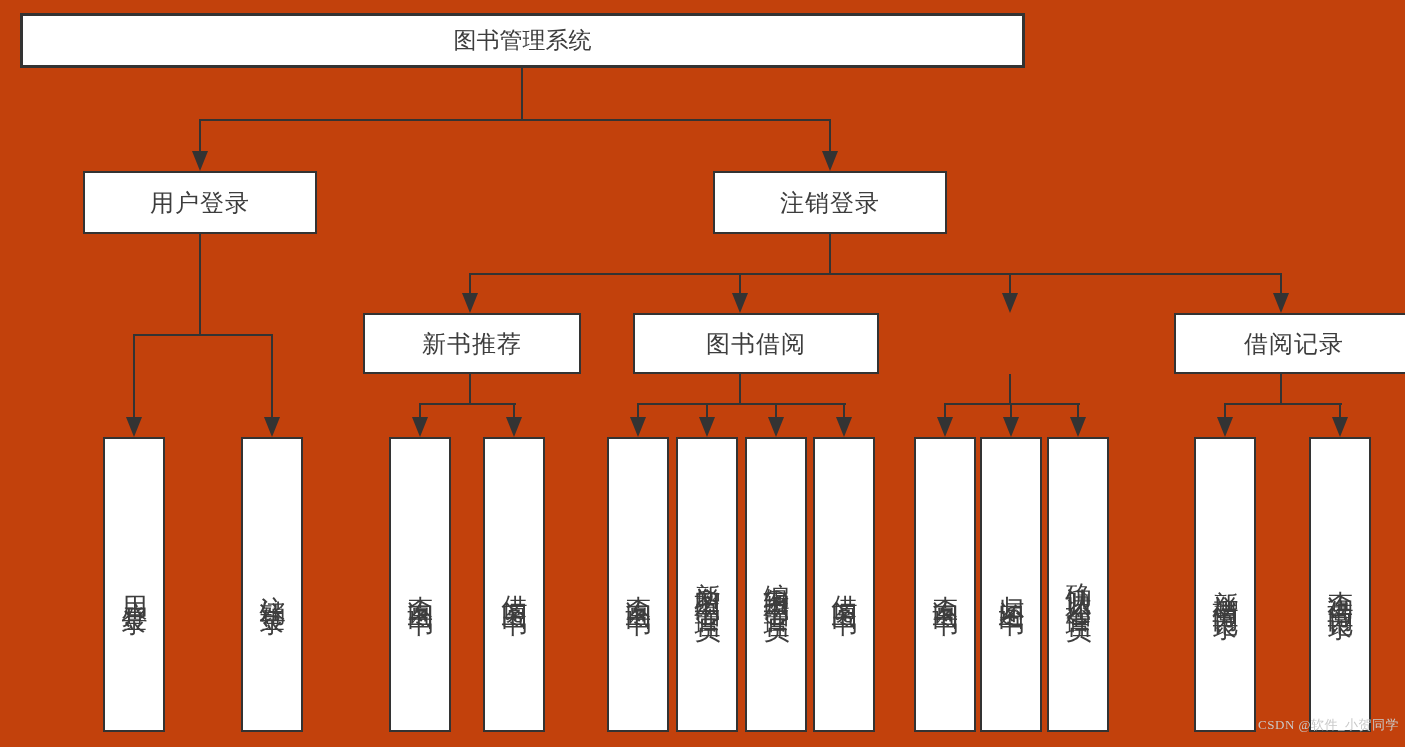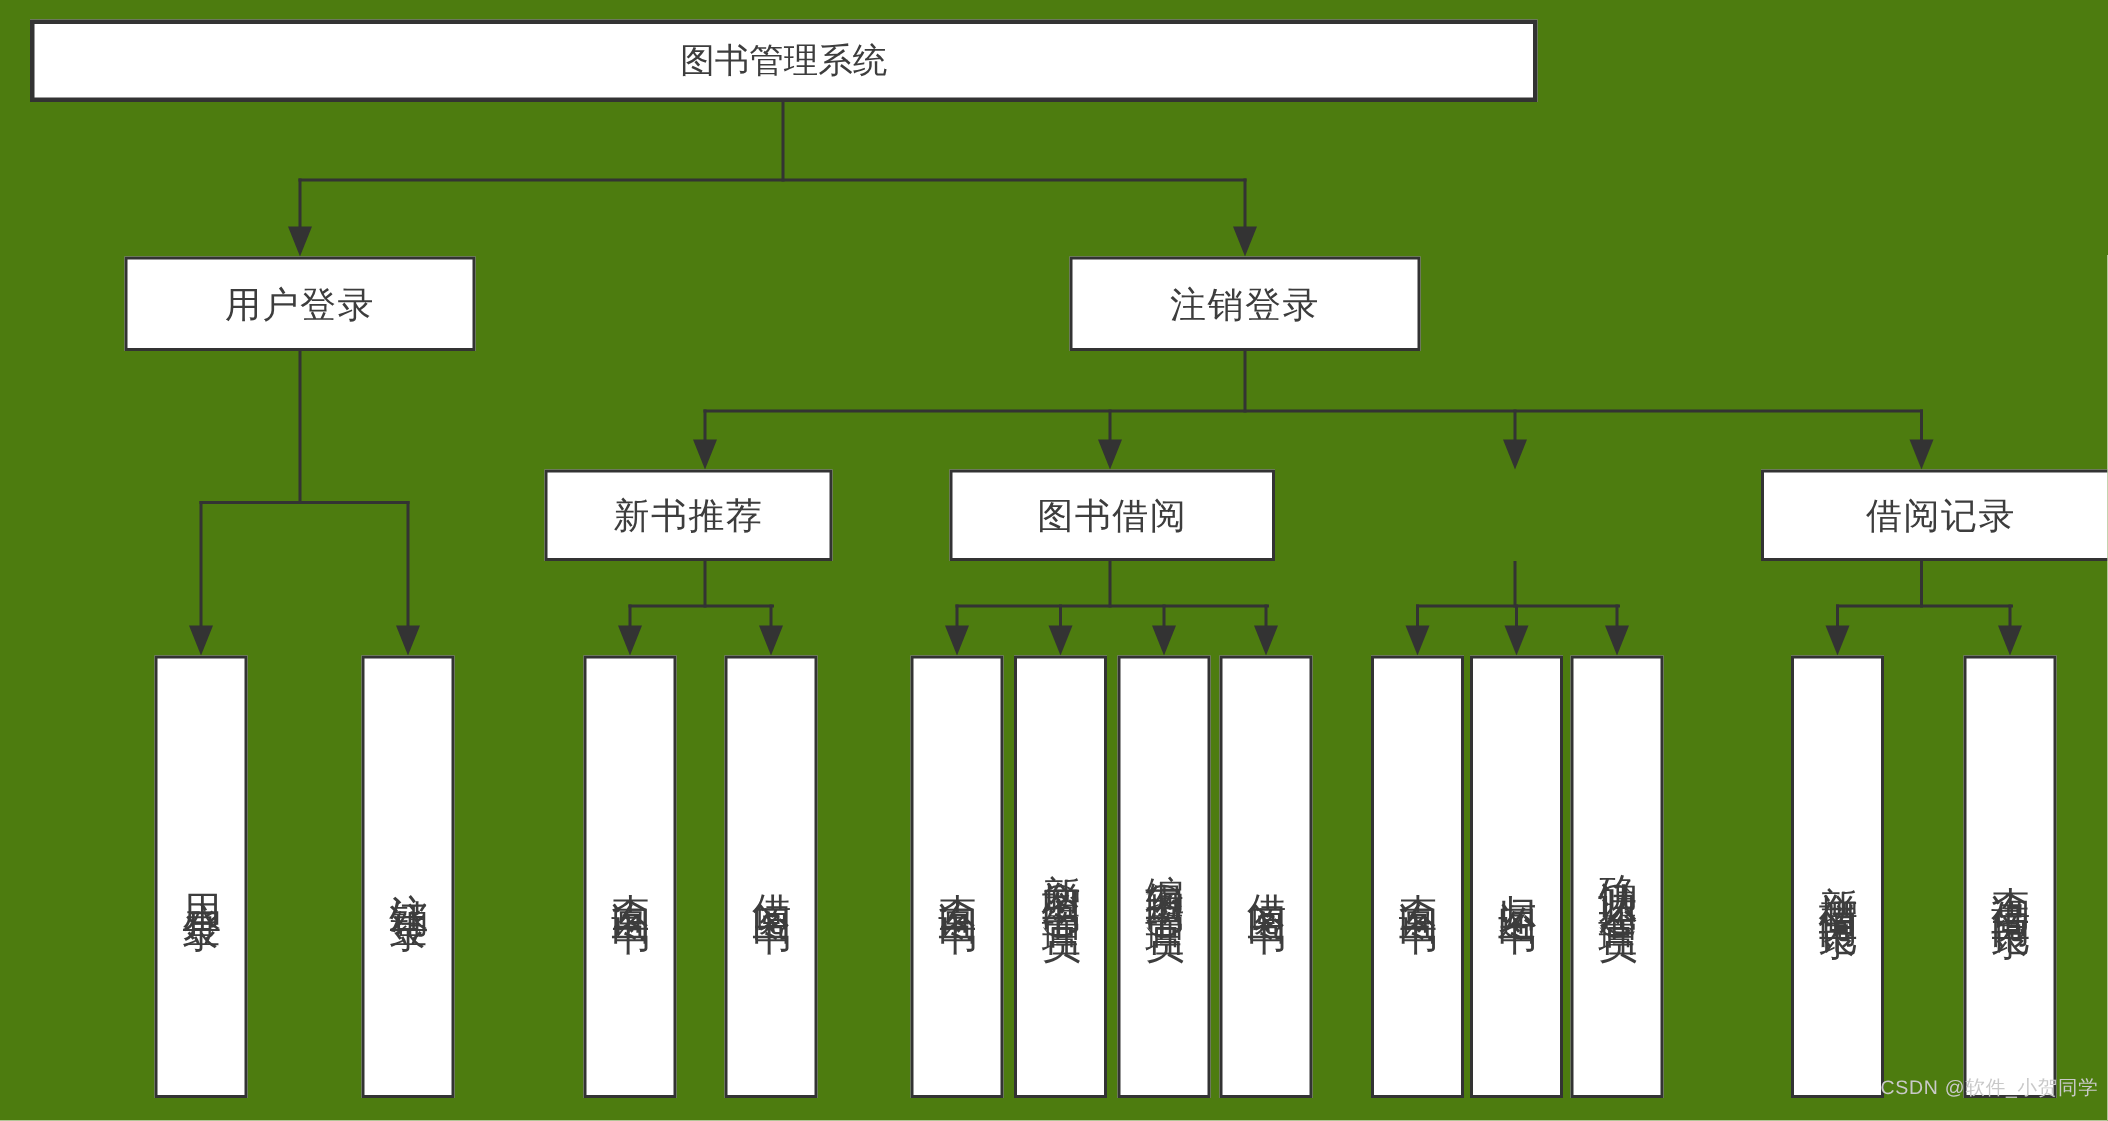--- a/index.html
+++ b/index.html
@@ -1,19 +1,19 @@
 <!DOCTYPE html>
 <html><head>
 <meta charset="utf-8">
 <style>
   html,body { margin:0; padding:0; background:#ffffff; }
   #stage {
     position:relative; width:1405px; height:747px;
-    background:#4d7c0f; overflow:hidden;
-    font-family:Liberation Sans, sans-serif;
+    background:#c2410c; overflow:hidden;
+    font-family:Liberation Serif, serif;
     color:#3d3d3d;
   }
   .box {
     position:absolute; box-sizing:border-box;
     background:#ffffff; border:2px solid #333333;
     display:flex; align-items:center; justify-content:center;
     text-align:center;
   }
   .hbox { font-size:24px; letter-spacing:1px; }
   .rootbox { border-width:3px; font-size:23px; }
@@ -62,22 +62,22 @@
   <div class="hl" style="left:469px;  top:273px; width:813px;"></div>
   <div class="vl" style="left:469px;  top:273px; height:24px;"></div>
   <div class="vl" style="left:739px;  top:273px; height:24px;"></div>
   <div class="vl" style="left:1009px; top:273px; height:24px;"></div>
   <div class="vl" style="left:1280px; top:273px; height:24px;"></div>
   <div class="ar" style="left:462px;  top:293px;"></div>
   <div class="ar" style="left:732px;  top:293px;"></div>
   <div class="ar" style="left:1002px; top:293px;"></div>
   <div class="ar" style="left:1273px; top:293px;"></div>
 
-  <div class="box hbox" style="left:363px;  top:313px; width:192px; height:61px;">新书推荐</div>
-  <div class="box hbox" style="left:633px;  top:313px; width:217px; height:61px;">图书借阅</div>
+  <div class="box hbox" style="left:363px;  top:313px; width:218px; height:61px;">新书推荐</div>
+  <div class="box hbox" style="left:633px;  top:313px; width:246px; height:61px;">图书借阅</div>
   <div class="box hbox" style="left:1174px; top:313px; width:240px; height:61px;">借阅记录</div>
 
   <div class="vl" style="left:469px; top:374px; height:31px;"></div>
   <div class="hl" style="left:419px; top:403px; width:97px;"></div>
   <div class="vl" style="left:419px; top:403px; height:16px;"></div>
   <div class="vl" style="left:513px; top:403px; height:16px;"></div>
   <div class="ar" style="left:412px; top:417px;"></div>
   <div class="ar" style="left:506px; top:417px;"></div>
 
   <div class="vl" style="left:739px; top:374px; height:31px;"></div>

